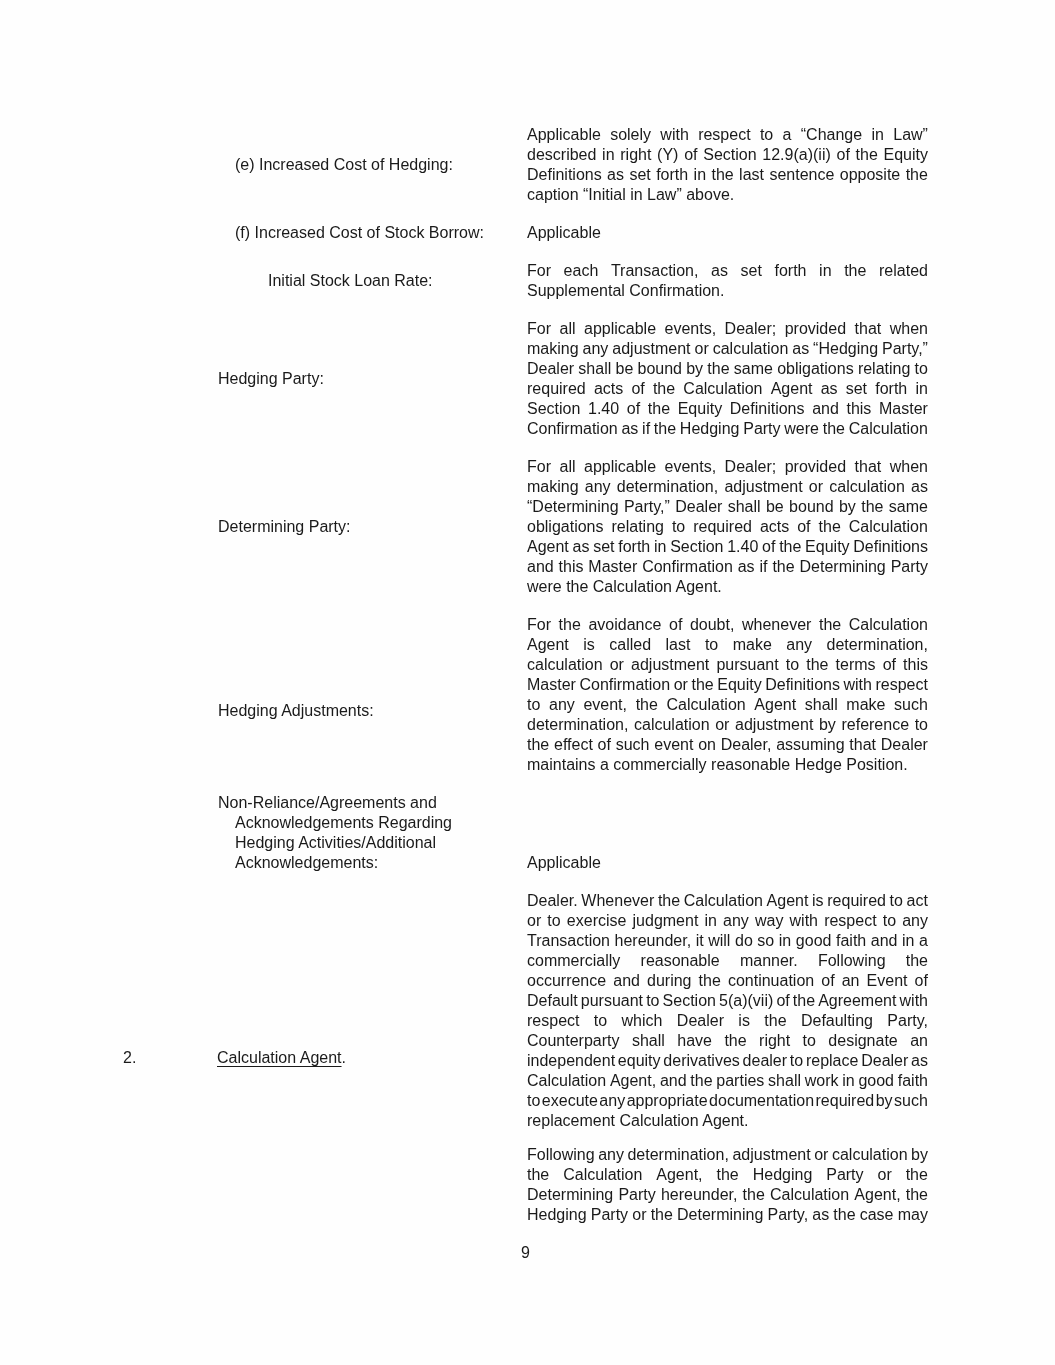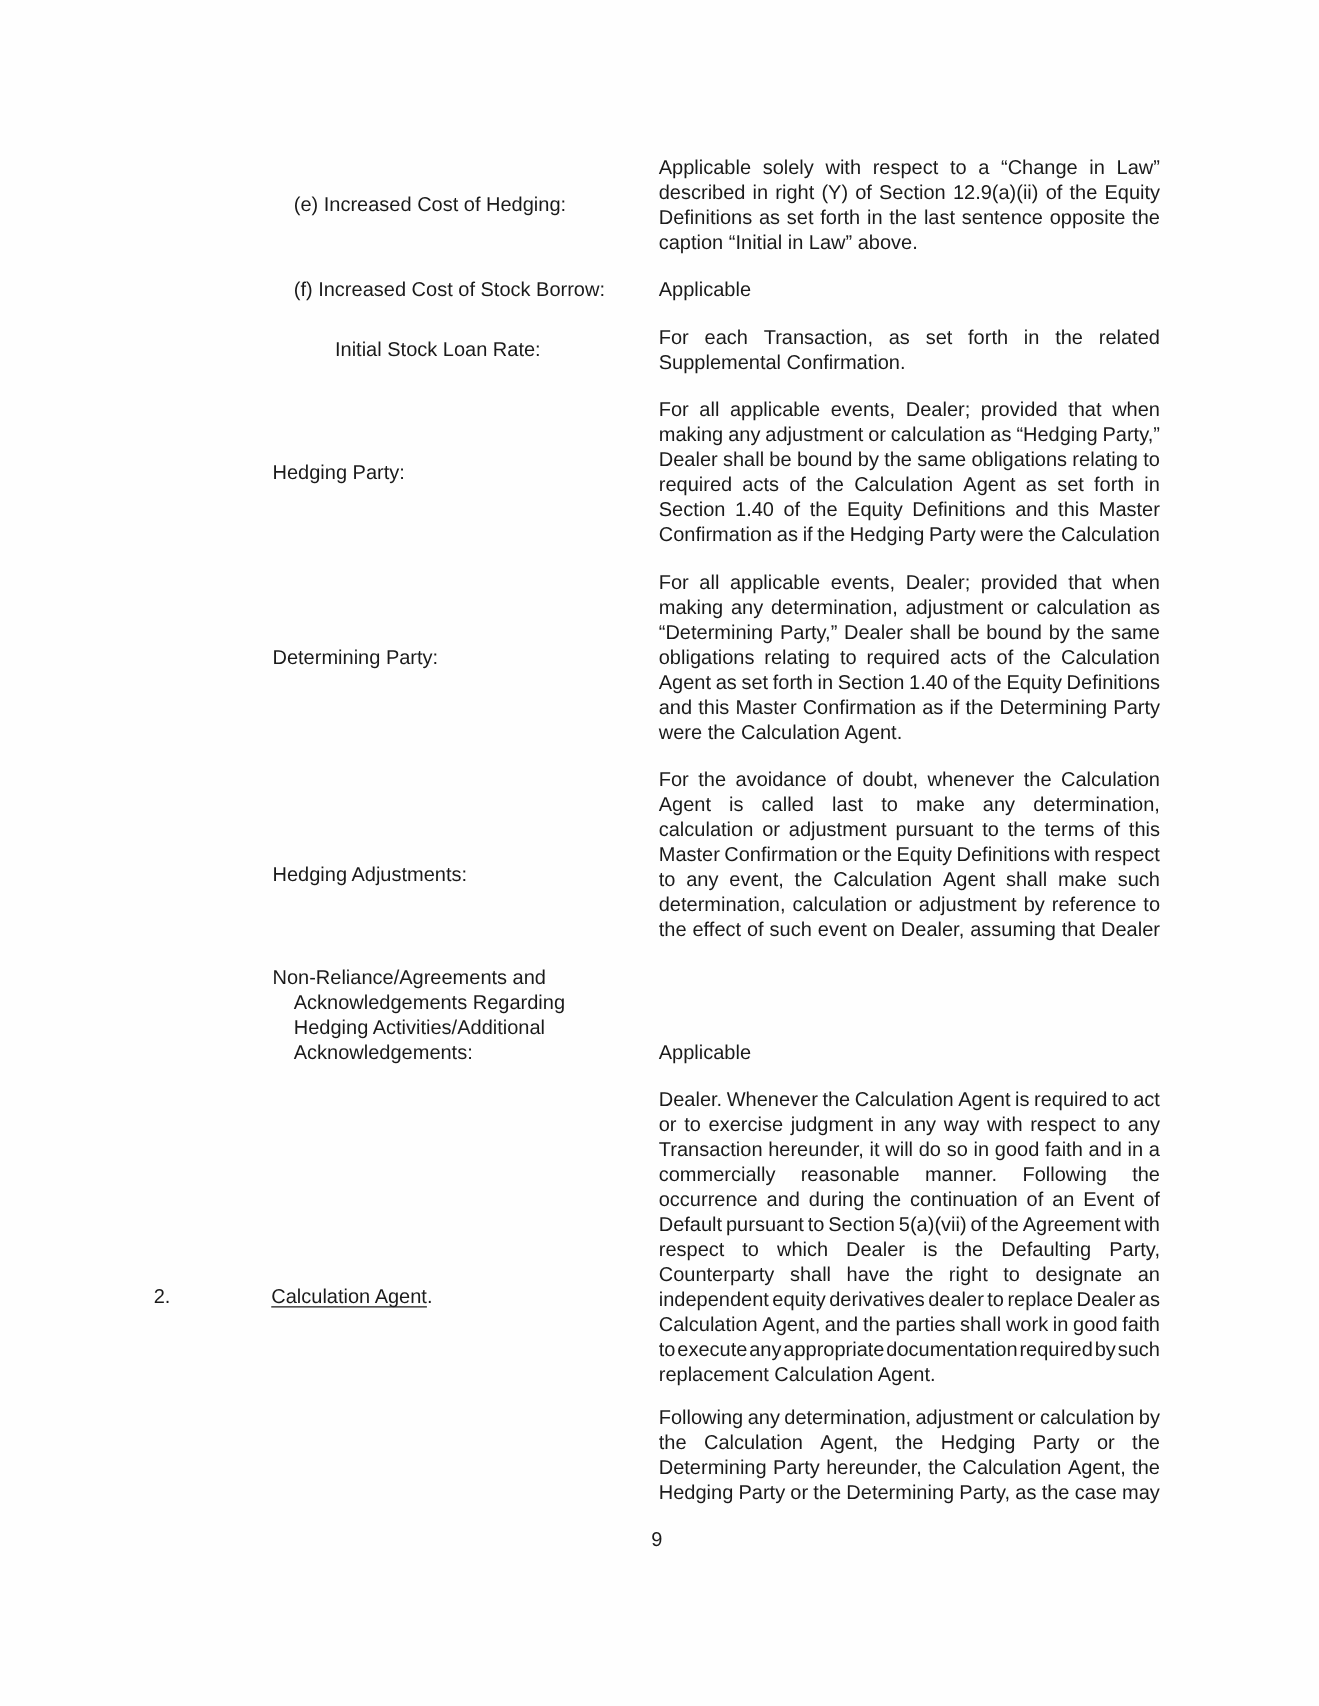--- a/index.html
+++ b/index.html
@@ -360,20 +360,21 @@
               <span>effect</span>
               <span>of</span>
               <span>such</span>
               <span>event</span>
               <span>on</span>
               <span>Dealer,</span>
               <span>assuming</span>
               <span>that</span>
               <span>Dealer</span>
             </div>
+            <div class="jl-last">maintains a commercially reasonable Hedge Position.</div>
           </div>
         </div>
       </div>
       <div class="row">
         <div class="label-col">
           <div class="label-line" style="padding-left: 95px;">Non-Reliance/Agreements and</div>
           <div class="label-line" style="padding-left: 112px;">Acknowledgements Regarding</div>
           <div class="label-line" style="padding-left: 112px;">Hedging Activities/Additional</div>
           <div class="label-line" style="padding-left: 112px;">Acknowledgements:</div>
         </div>

